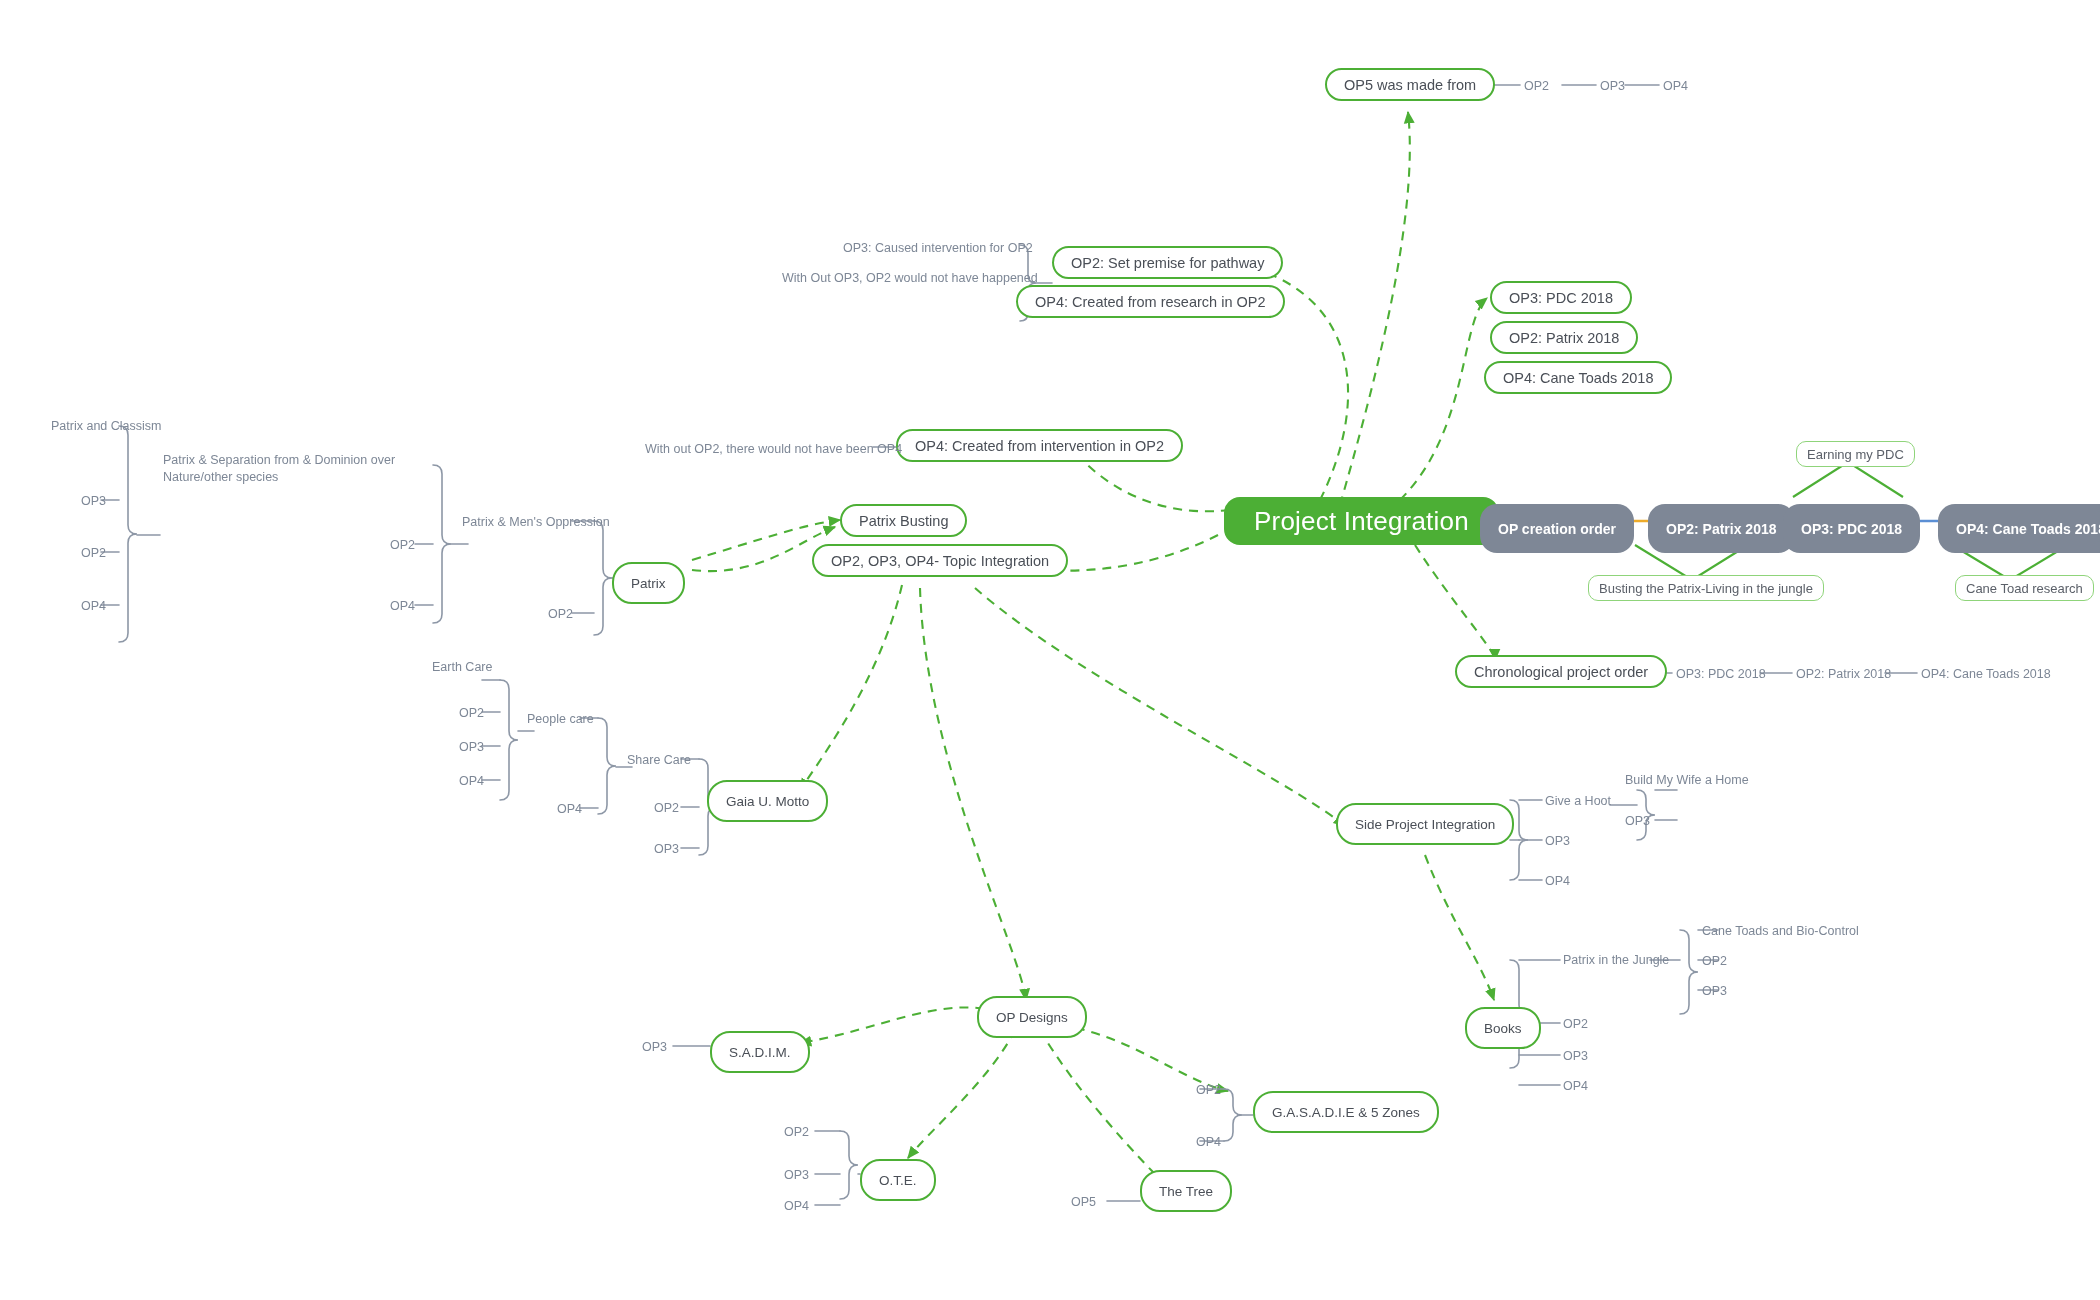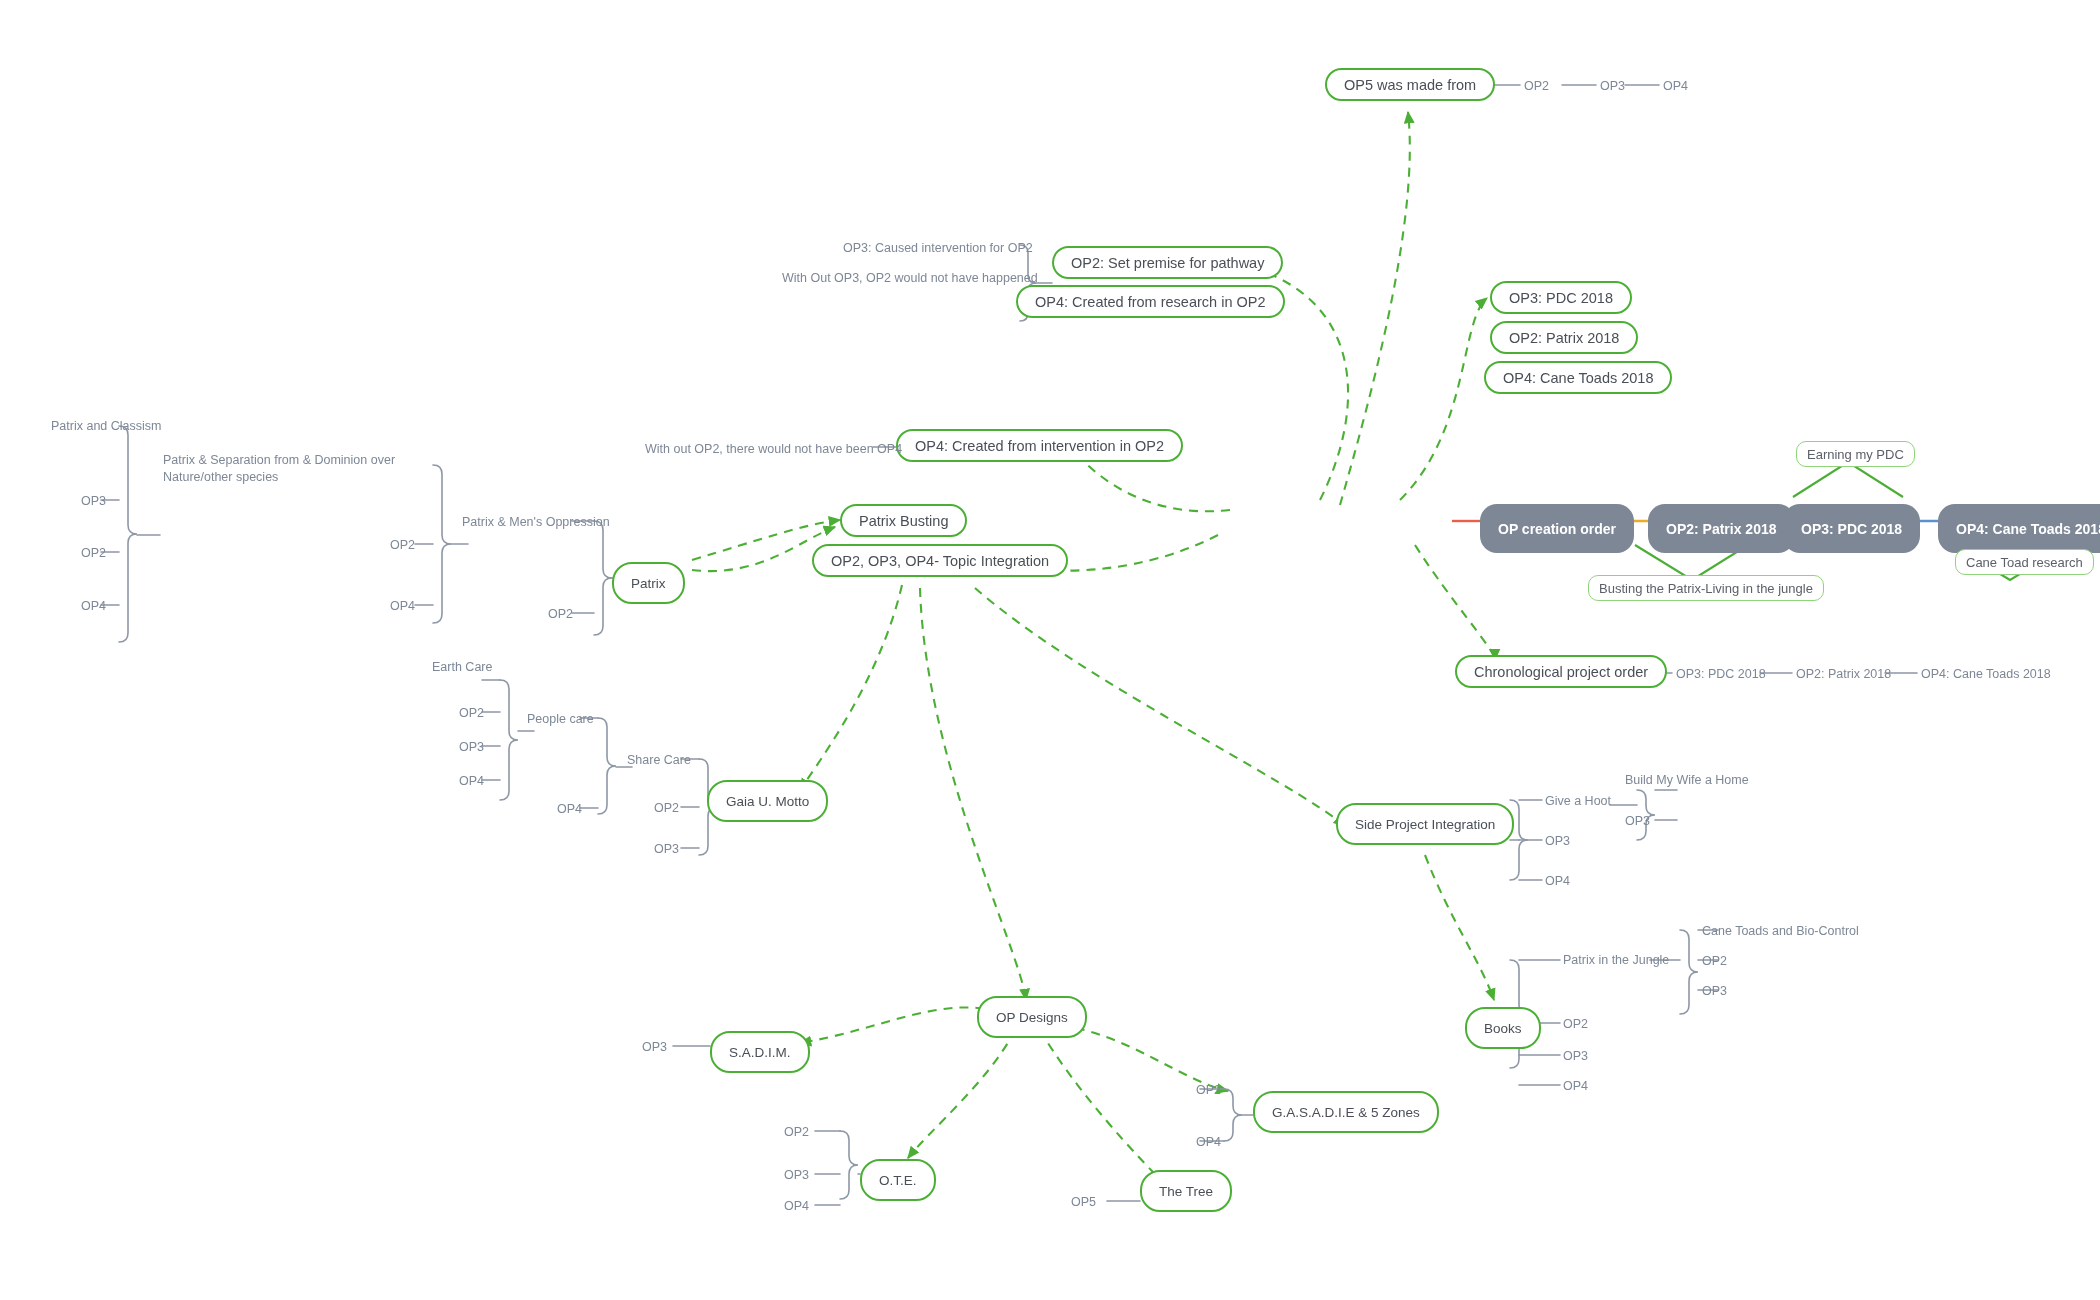--- a/index.html
+++ b/index.html
@@ -170,29 +170,30 @@
       <line x1="1905" y1="521" x2="1938" y2="521" stroke="#5b8fd4"></line>
     </g>
 
     <g stroke="#4caf35" stroke-width="2.2" fill="none" stroke-linejoin="miter">
       <polyline points="1793,497 1848,462 1903,497"></polyline>
       <polyline points="1635,545 1692,580 1748,545"></polyline>
       <polyline points="1952,545 2010,580 2068,545"></polyline>
     </g>
   </svg>
 
+  <div class="node central" style="left:1224px;top:497px;">Project Integration</div>
 
   <div class="node gray" style="left:1480px;top:504px;">OP creation order</div>
   <div class="node gray" style="left:1648px;top:504px;">OP2: Patrix 2018</div>
   <div class="node gray" style="left:1783px;top:504px;">OP3: PDC 2018</div>
   <div class="node gray" style="left:1938px;top:504px;">OP4: Cane Toads 2018</div>
 
   <div class="node note" style="left:1796px;top:441px;">Earning my PDC</div>
   <div class="node note" style="left:1588px;top:575px;">Busting the Patrix-Living in the jungle</div>
-  <div class="node note" style="left:1955px;top:549px;">Cane Toad research</div>
+  <div class="node note" style="left:1955px;top:575px;">Cane Toad research</div>
 
   <div class="node pill" style="left:1325px;top:68px;">OP5 was made from</div>
   <div class="lbl" style="left:1524px;top:78px;">OP2</div>
   <div class="lbl" style="left:1600px;top:78px;">OP3</div>
   <div class="lbl" style="left:1663px;top:78px;">OP4</div>
 
   <div class="node pill" style="left:1052px;top:246px;">OP2: Set premise for pathway</div>
   <div class="node pill" style="left:1016px;top:285px;">OP4: Created from research in OP2</div>
   <div class="lbl" style="left:843px;top:240px;">OP3: Caused intervention for OP2</div>
   <div class="lbl" style="left:782px;top:270px;">With Out OP3, OP2 would not have happened</div>

